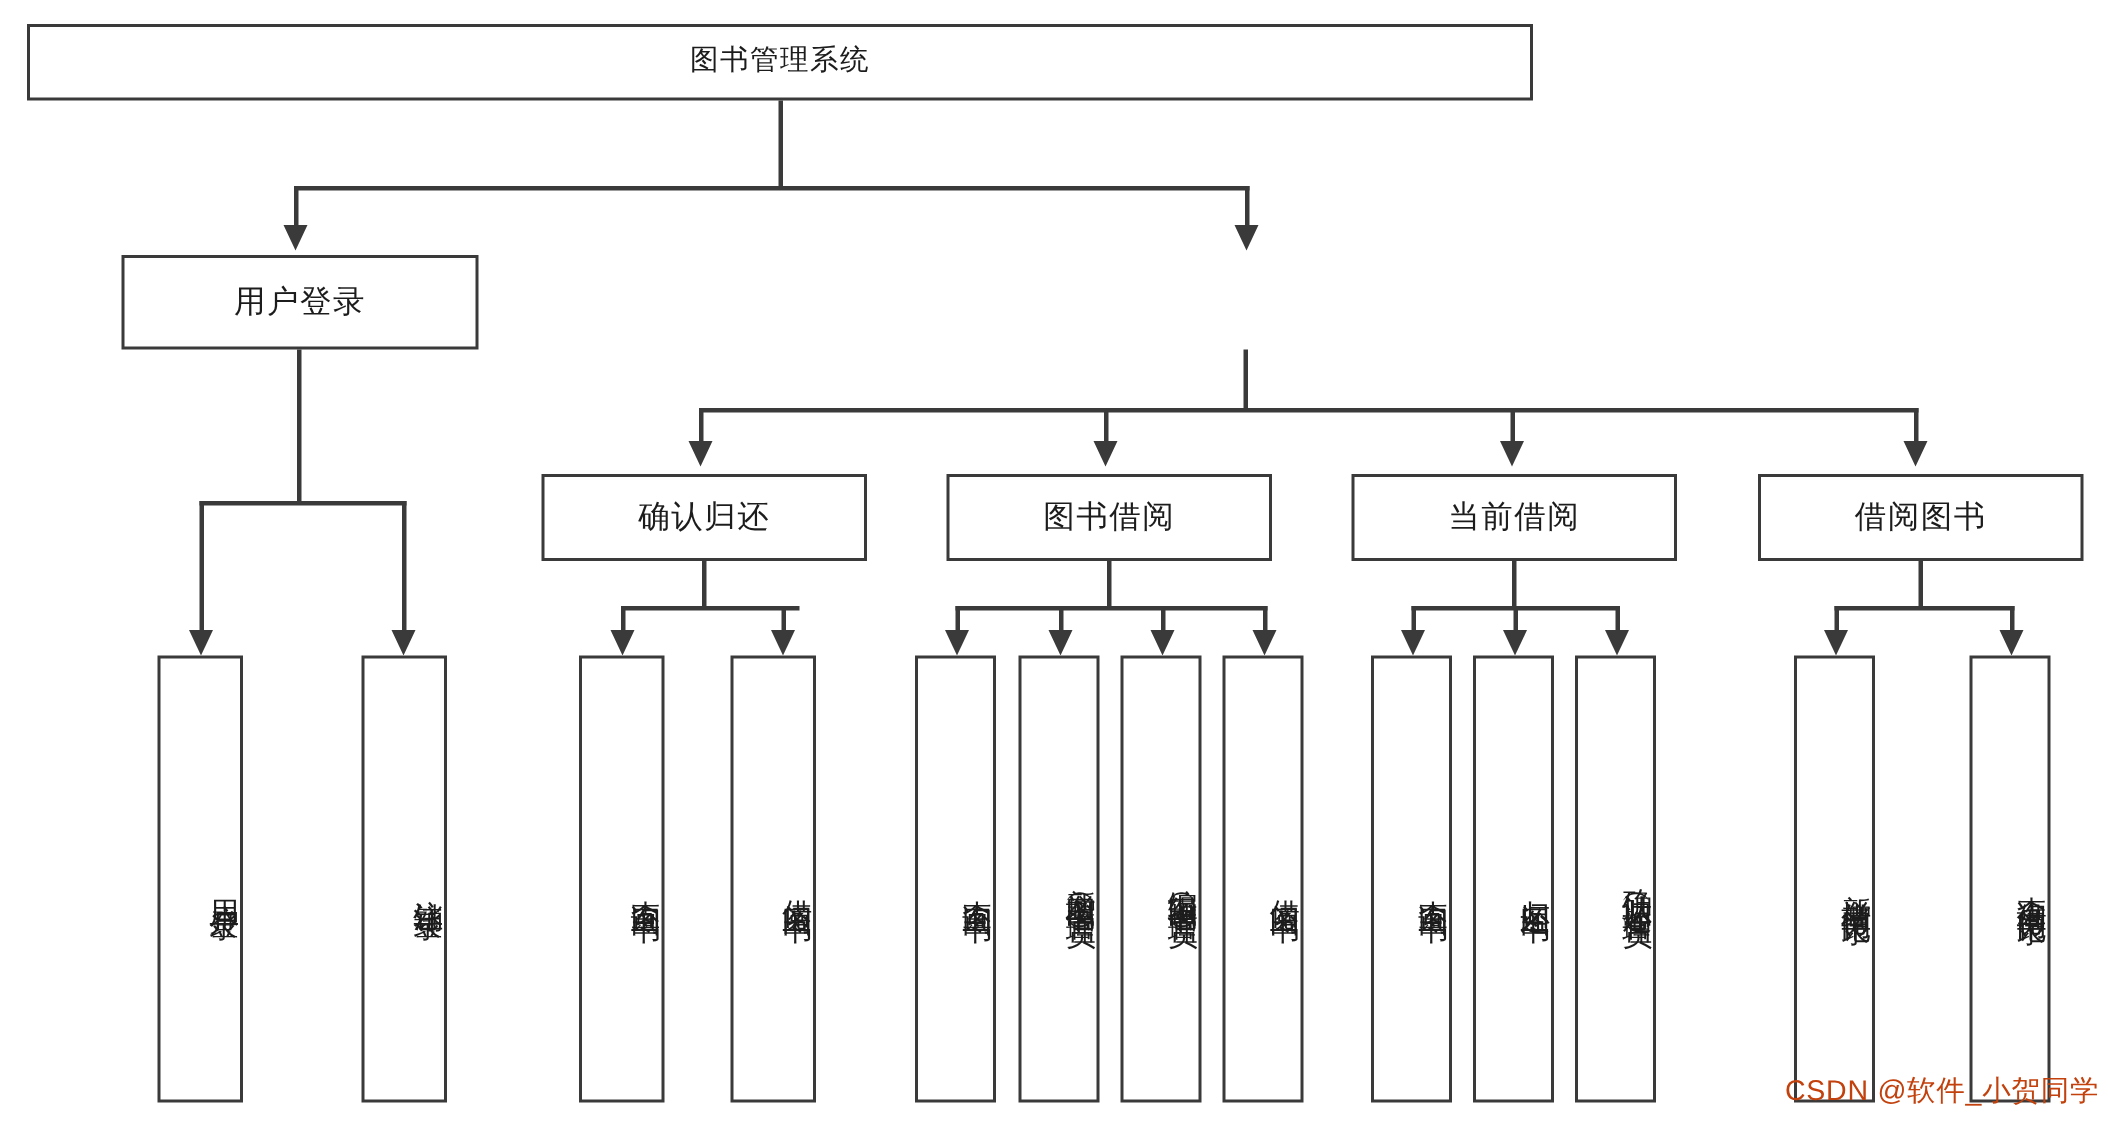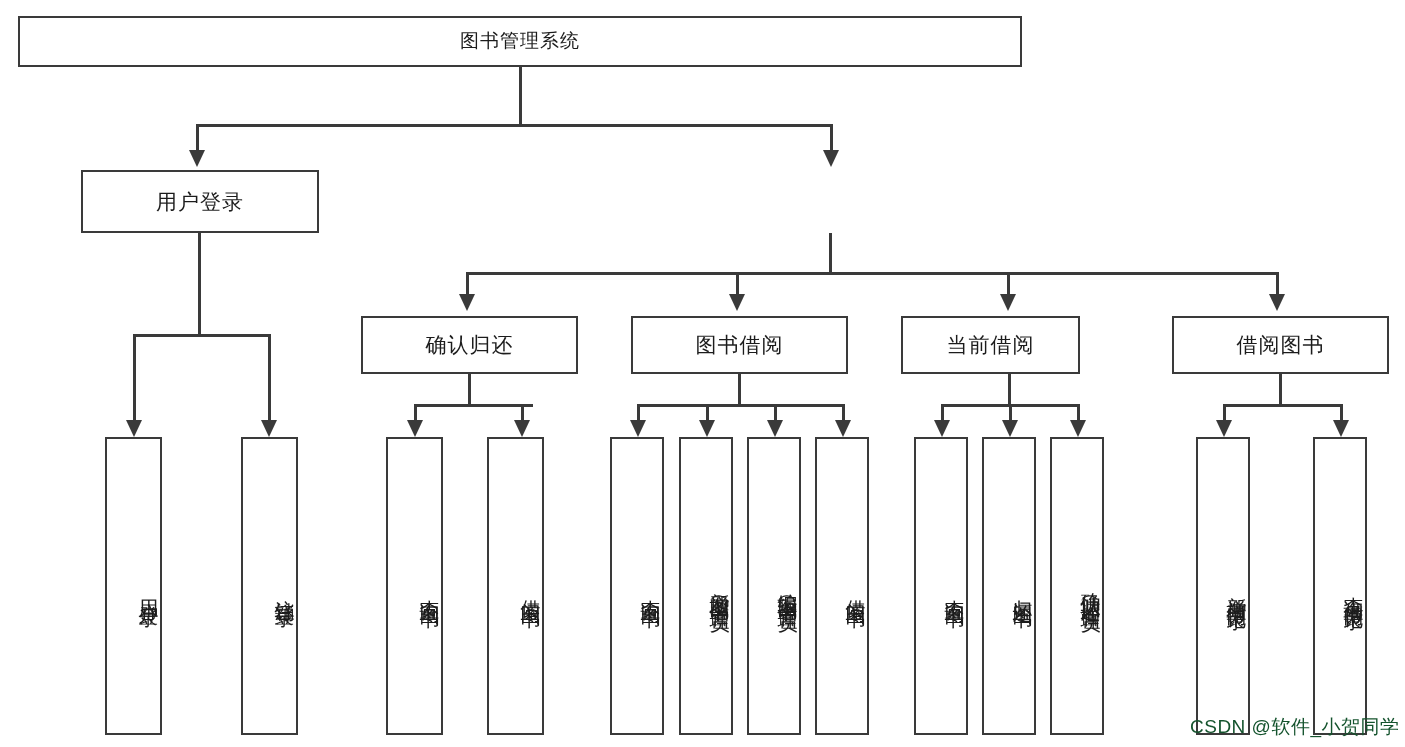--- a/index.html
+++ b/index.html
@@ -70,21 +70,21 @@
     height: 0;
     border-left: 8px solid transparent;
     border-right: 8px solid transparent;
     border-top: 17px solid #3a3a3a;
   }
 
   
   .watermark {
     position: absolute;
     font-size: 19px;
-    color: #14532d;
+    color: #c2410c;
     white-space: nowrap;
     letter-spacing: 0.5px;
   }
 </style>
 </head>
 <body>
 
 <div id="canvas">
 
   <div class="node root node-h" style="left:18px; top:16px; width:1004px; height:51px;">图书管理系统</div>
@@ -113,21 +113,21 @@
   <div class="arrow" style="left:459px; top:294px;"></div>
   <div class="vline" style="left:736px; top:272px; height:22px;"></div>
   <div class="arrow" style="left:729px; top:294px;"></div>
   <div class="vline" style="left:1007px; top:272px; height:22px;"></div>
   <div class="arrow" style="left:1000px; top:294px;"></div>
   <div class="vline" style="left:1276px; top:272px; height:22px;"></div>
   <div class="arrow" style="left:1269px; top:294px;"></div>
 
   <div class="node node-h" style="left:361px; top:316px; width:217px; height:58px;">确认归还</div>
   <div class="node node-h" style="left:631px; top:316px; width:217px; height:58px;">图书借阅</div>
-  <div class="node node-h" style="left:901px; top:316px; width:179px; height:58px;">当前借阅</div>
+  <div class="node node-h" style="left:901px; top:316px; width:217px; height:58px;">当前借阅</div>
   <div class="node node-h" style="left:1172px; top:316px; width:217px; height:58px;">借阅图书</div>
 
   <div class="vline" style="left:468px; top:374px; height:30px;"></div>
   <div class="hline" style="left:414px; top:404px; width:119px;"></div>
   <div class="vline" style="left:414px; top:404px; height:16px;"></div>
   <div class="arrow" style="left:407px; top:420px;"></div>
   <div class="vline" style="left:521px; top:404px; height:16px;"></div>
   <div class="arrow" style="left:514px; top:420px;"></div>
 
   <div class="vline" style="left:738px; top:374px; height:30px;"></div>

